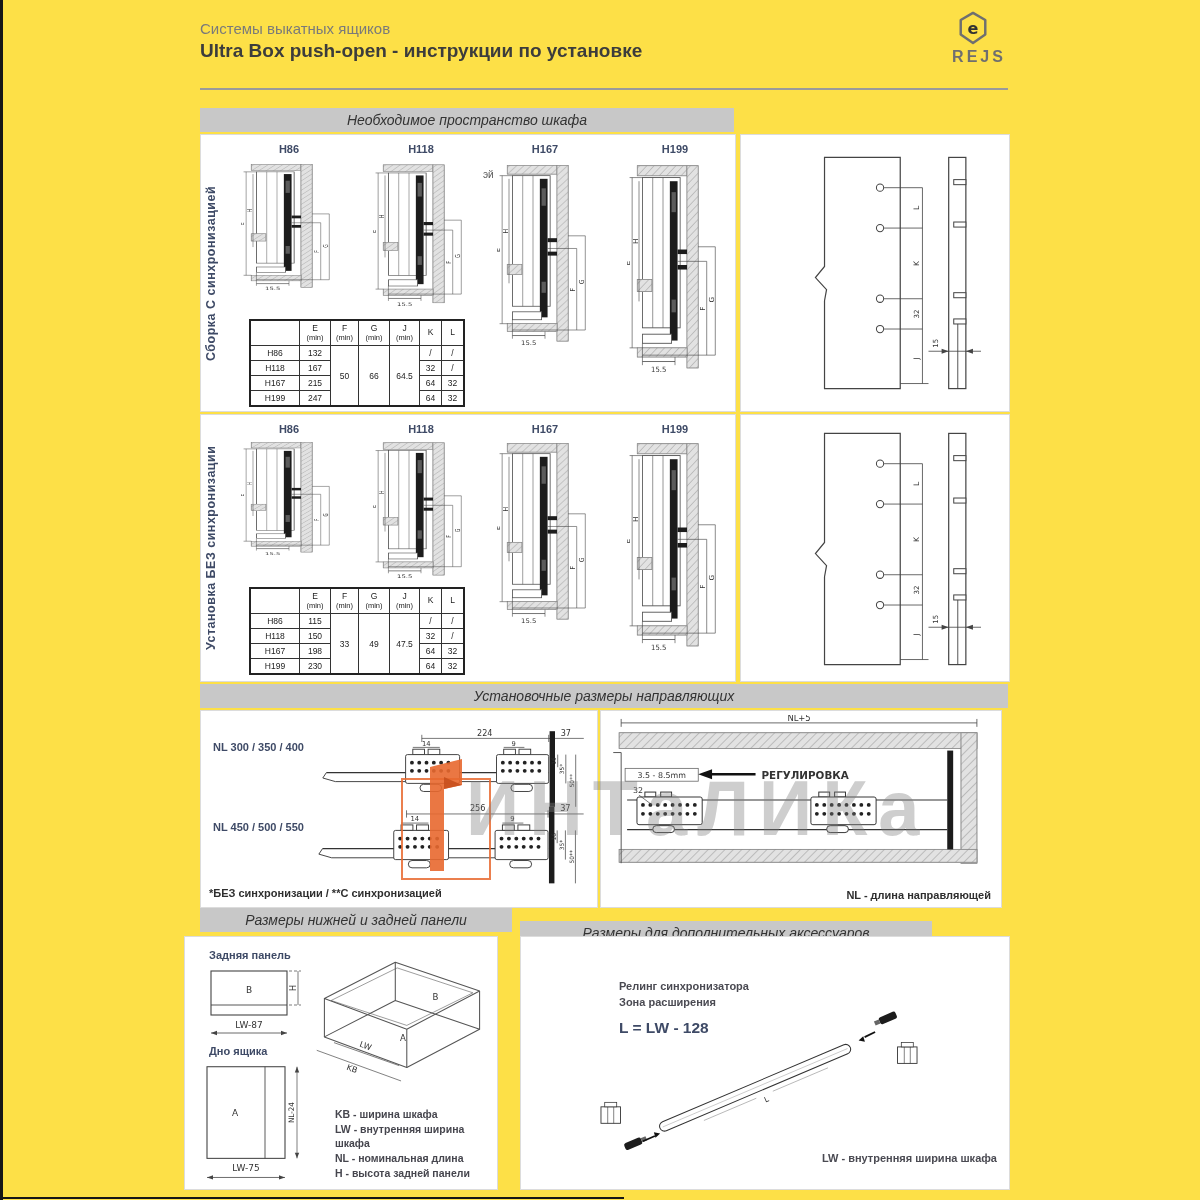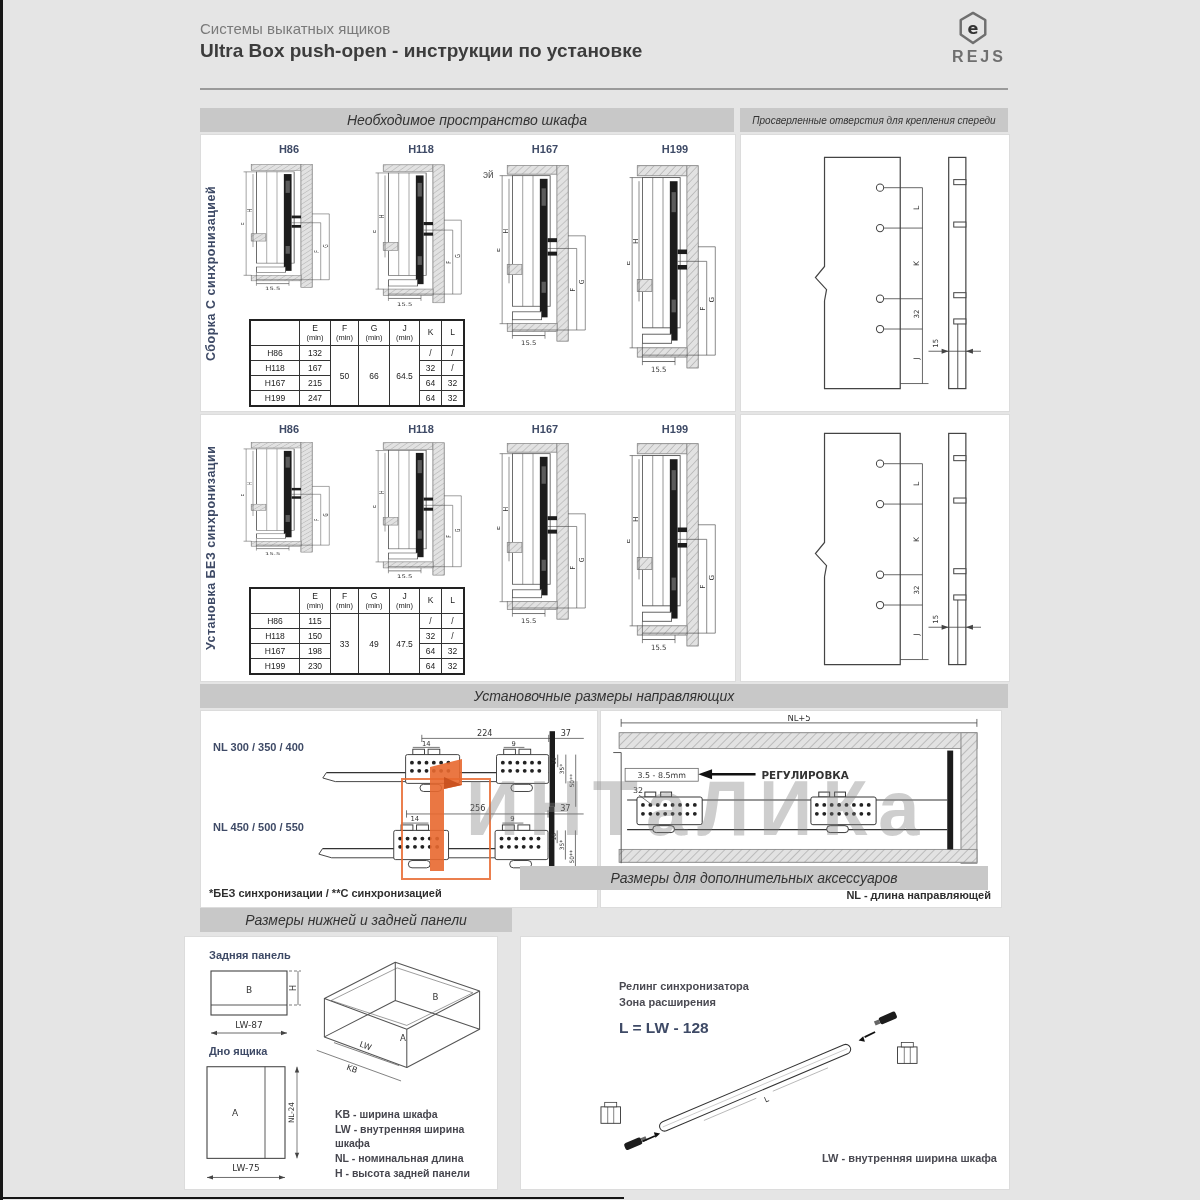--- a/index.html
+++ b/index.html
@@ -1,16 +1,16 @@
 <!DOCTYPE html>
 <html><head>
 <meta charset="utf-8">
 <style>
   html,body{margin:0;padding:0;background:#fff;}
-  #page{position:relative;width:1200px;height:1200px;background:#e5e5e5;overflow:hidden;
+  #page{position:relative;width:1200px;height:1200px;background:#fde047;overflow:hidden;
         font-family:"Liberation Sans","DejaVu Sans",sans-serif;color:#333;}
   .abs{position:absolute;}
   
   .hdr-sub{font-size:15px;color:#7a7a7a;}
   .hdr-title{font-size:19px;font-weight:bold;color:#3c3c3c;}
   .brand{display:flex;flex-direction:column;align-items:center;gap:2px;}
   .brand-name{font-size:16px;font-weight:bold;color:#6f6f6f;letter-spacing:3px;margin-left:12px;}
   .hrule{height:2px;background:#9a9a9a;}
   
   .band{background:#c8c8c8;color:#333;display:flex;align-items:center;justify-content:center;
@@ -70,21 +70,20 @@
   <div class="abs brand" style="left:938px;top:10px;width:70px">
     <svg width="34" height="36" viewBox="0 0 36 38">
       <path d="M18 3 L31 10.5 V26 L18 35 L5 26 V10.5 Z" fill="none" stroke="#6f6f6f" stroke-width="2.6" stroke-linejoin="round"></path>
       <text x="18" y="25" text-anchor="middle" font-size="17" font-weight="bold" fill="#6f6f6f">e</text>
     </svg>
     <div class="brand-name">REJS</div>
   </div>
   <div class="abs hrule" style="left:200px;top:88px;width:808px"></div>
 
   <div class="abs band" style="left:200px;top:108px;width:534px">Необходимое пространство шкафа</div>
-  <div class="abs band small" style="left:740px;top:108px;width:268px">Просверленные отверстия для крепления спереди</div>
 
   <div class="abs panel" style="left:200px;top:134px;width:534px;height:276px">
     <div class="side-label">Сборка С синхронизацией</div>
     <div class="var-title" style="left:40px;top:8px;width:96px">H86</div>
     <div class="var-title" style="left:172px;top:8px;width:96px">H118</div>
     <div class="var-title" style="left:296px;top:8px;width:96px">H167</div>
     <div class="var-title" style="left:426px;top:8px;width:96px">H199</div>
     <div class="tiny-note" style="left:282px;top:34px">эй</div>
     <div class="xsec-slot" style="left:40px;top:28px;width:96px;height:130px">
   <svg viewBox="0 0 112 235" preserveAspectRatio="none">
@@ -685,21 +684,21 @@
   <div class="wm-logo" style="left:400px;top:755px;width:92px;height:128px;z-index:5">
     <svg width="92" height="128" viewBox="0 0 92 128">
       <rect x="2" y="24" width="88" height="100" fill="none" stroke="rgba(232,104,47,.85)" stroke-width="2"></rect>
       <path d="M30 40 L30 12 L62 4 L62 30 L44 34 L44 116 L30 116 Z" fill="rgba(232,104,47,.9)"></path>
       <path d="M44 22 L62 30 L44 34 Z" fill="rgba(200,80,30,.9)"></path>
     </svg>
   </div>
   <div class="wm-text" style="left:466px;top:766px;z-index:5">ИНТаЛИКа</div>
 
   <div class="abs band" style="left:200px;top:908px;width:312px">Размеры нижней и задней панели</div>
-  <div class="abs band" style="left:520px;top:866px;width:468px">Размеры для дополнительных аксессуаров</div>
+  <div class="abs band" style="left:520px;top:921px;width:412px">Размеры для дополнительных аксессуаров</div>
 
   <div class="abs panel" style="left:184px;top:936px;width:312px;height:252px">
     <div class="sm-title" style="left:24px;top:12px">Задняя панель</div>
     <svg class="abs" style="left:20px;top:28px" width="112" height="78" viewBox="0 0 112 78">
       <rect x="6" y="6" width="76" height="44" fill="#fff" stroke="#444" stroke-width="1.1"></rect>
       <line x1="6" y1="40" x2="82" y2="40" stroke="#444" stroke-width="0.9"></line>
       <text x="44" y="28" font-size="9" text-anchor="middle">B</text>
       <line x1="84" y1="6" x2="96" y2="6" stroke="#444" stroke-width="0.7" stroke-dasharray="3 2"></line>
       <line x1="84" y1="40" x2="96" y2="40" stroke="#444" stroke-width="0.7" stroke-dasharray="3 2"></line>
       <line x1="93" y1="6" x2="93" y2="40" stroke="#444" stroke-width="0.7"></line>

